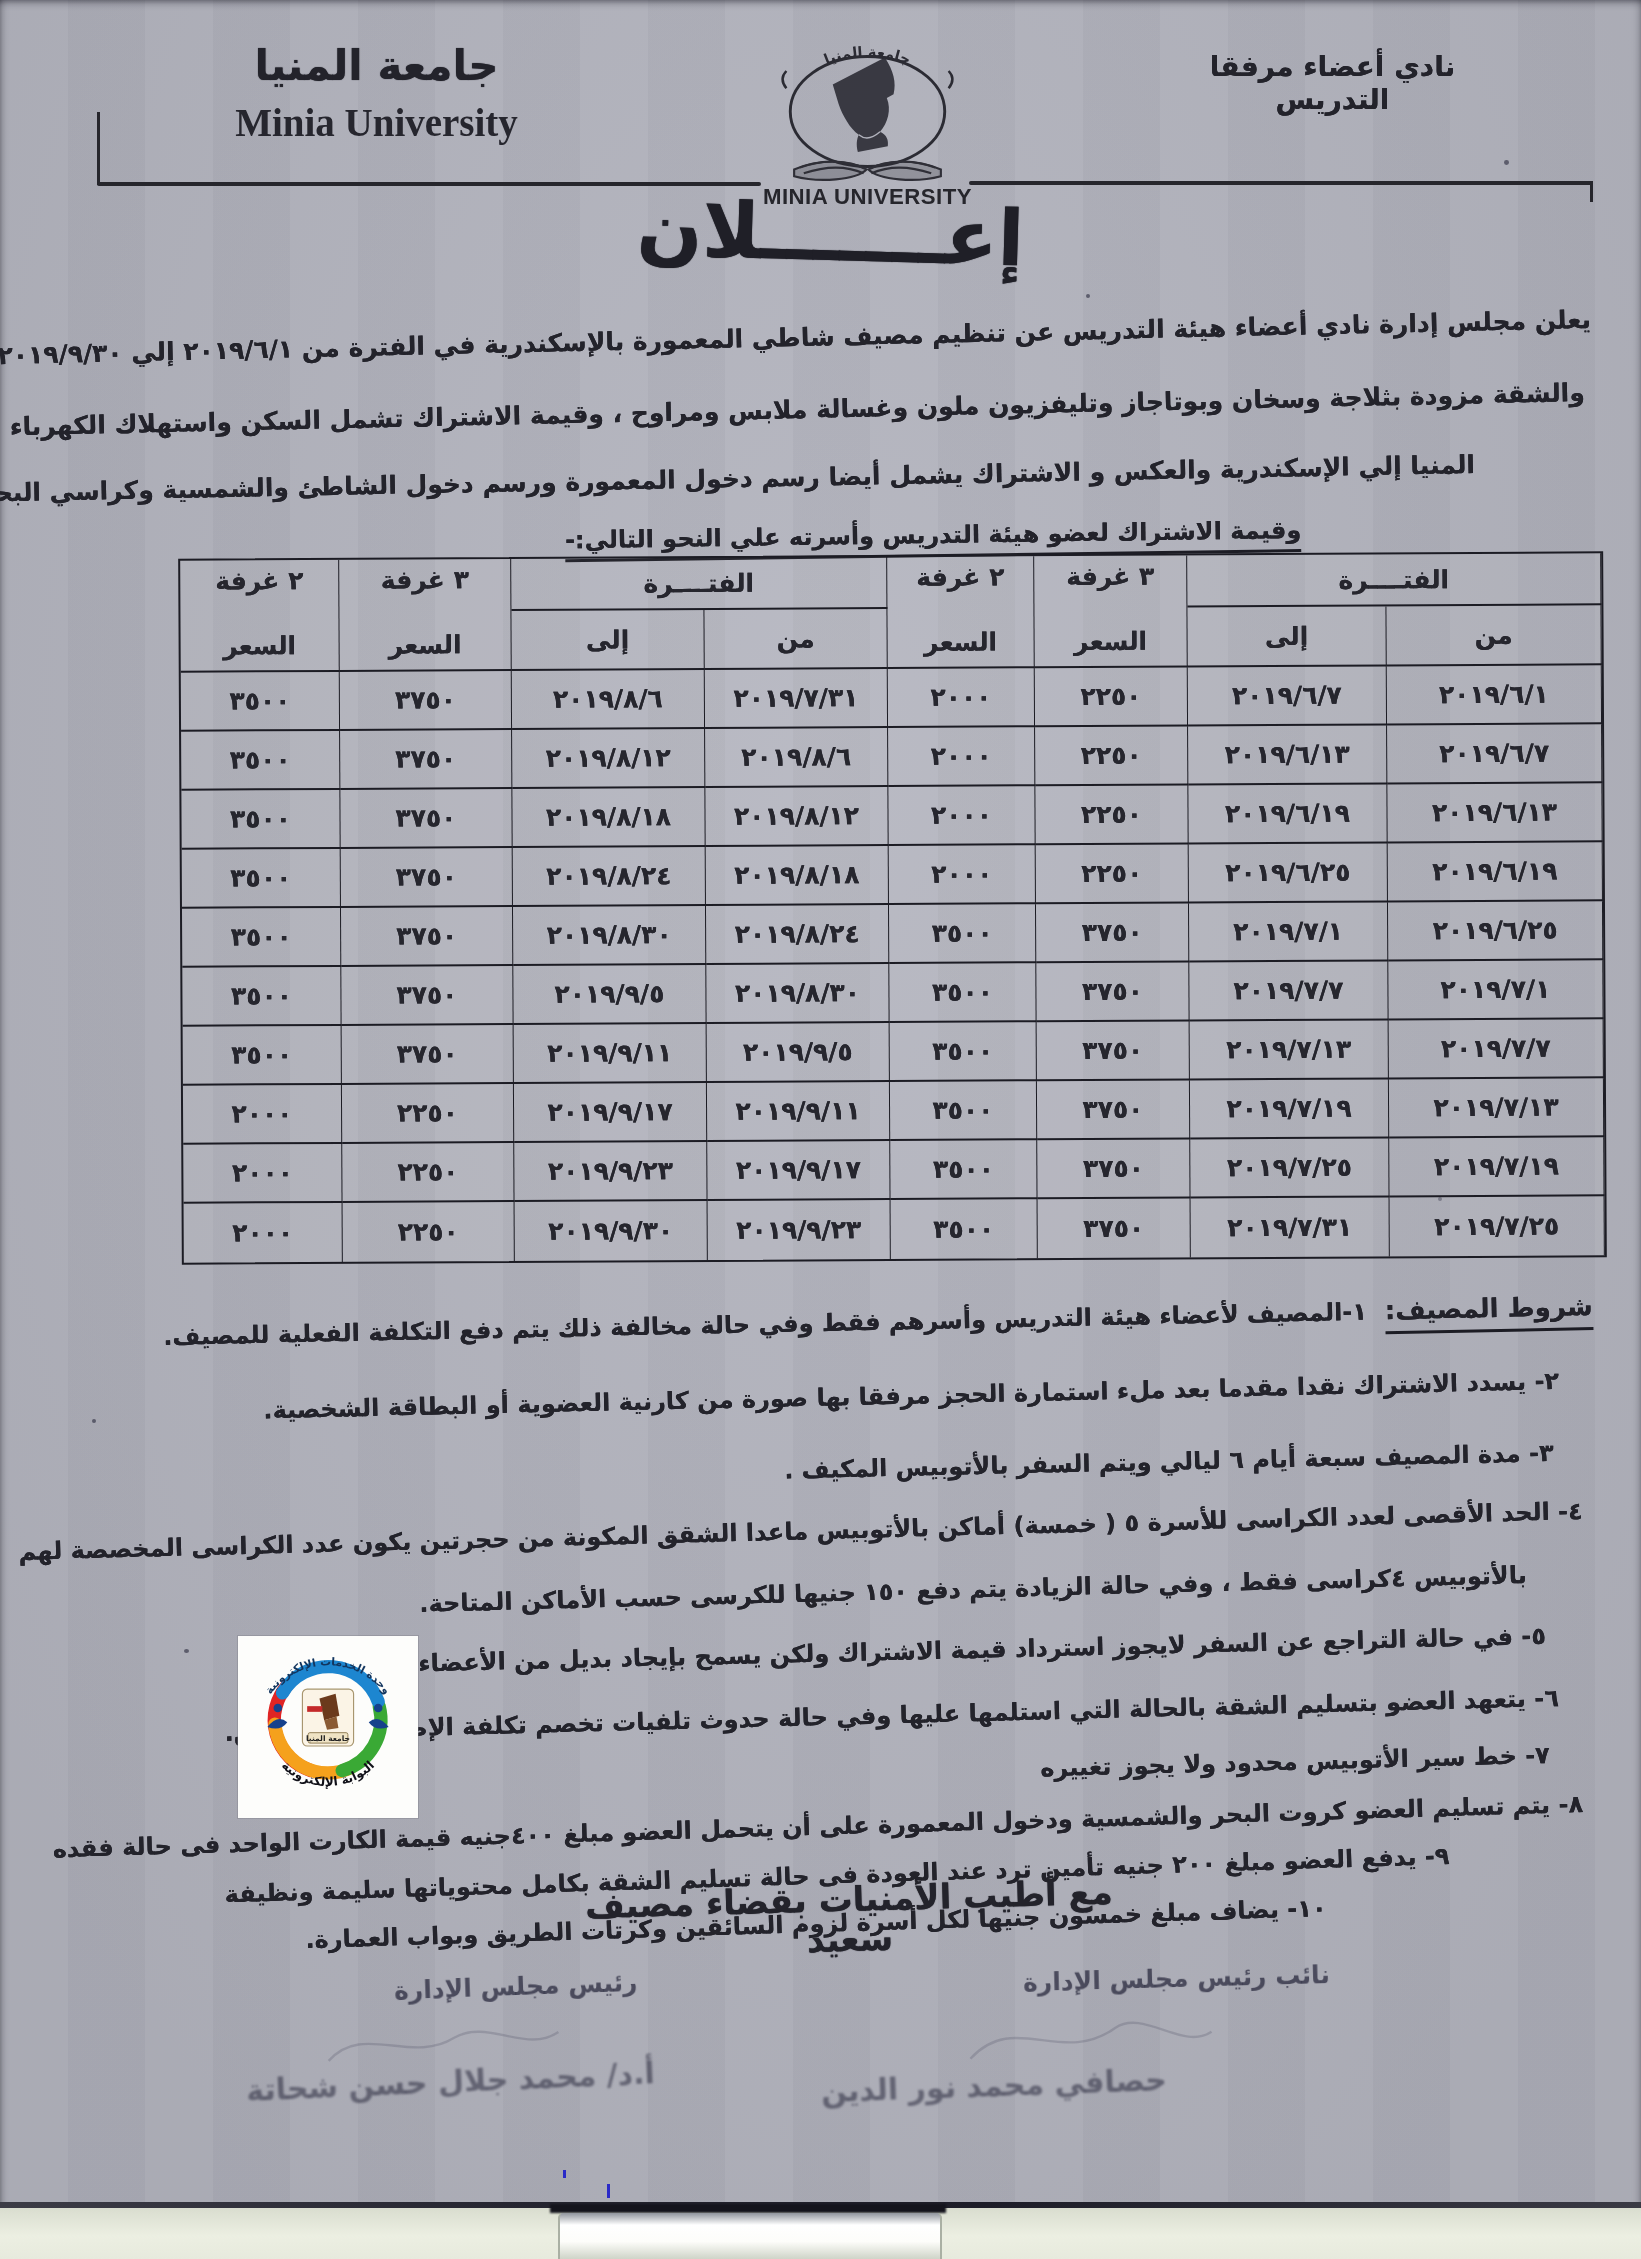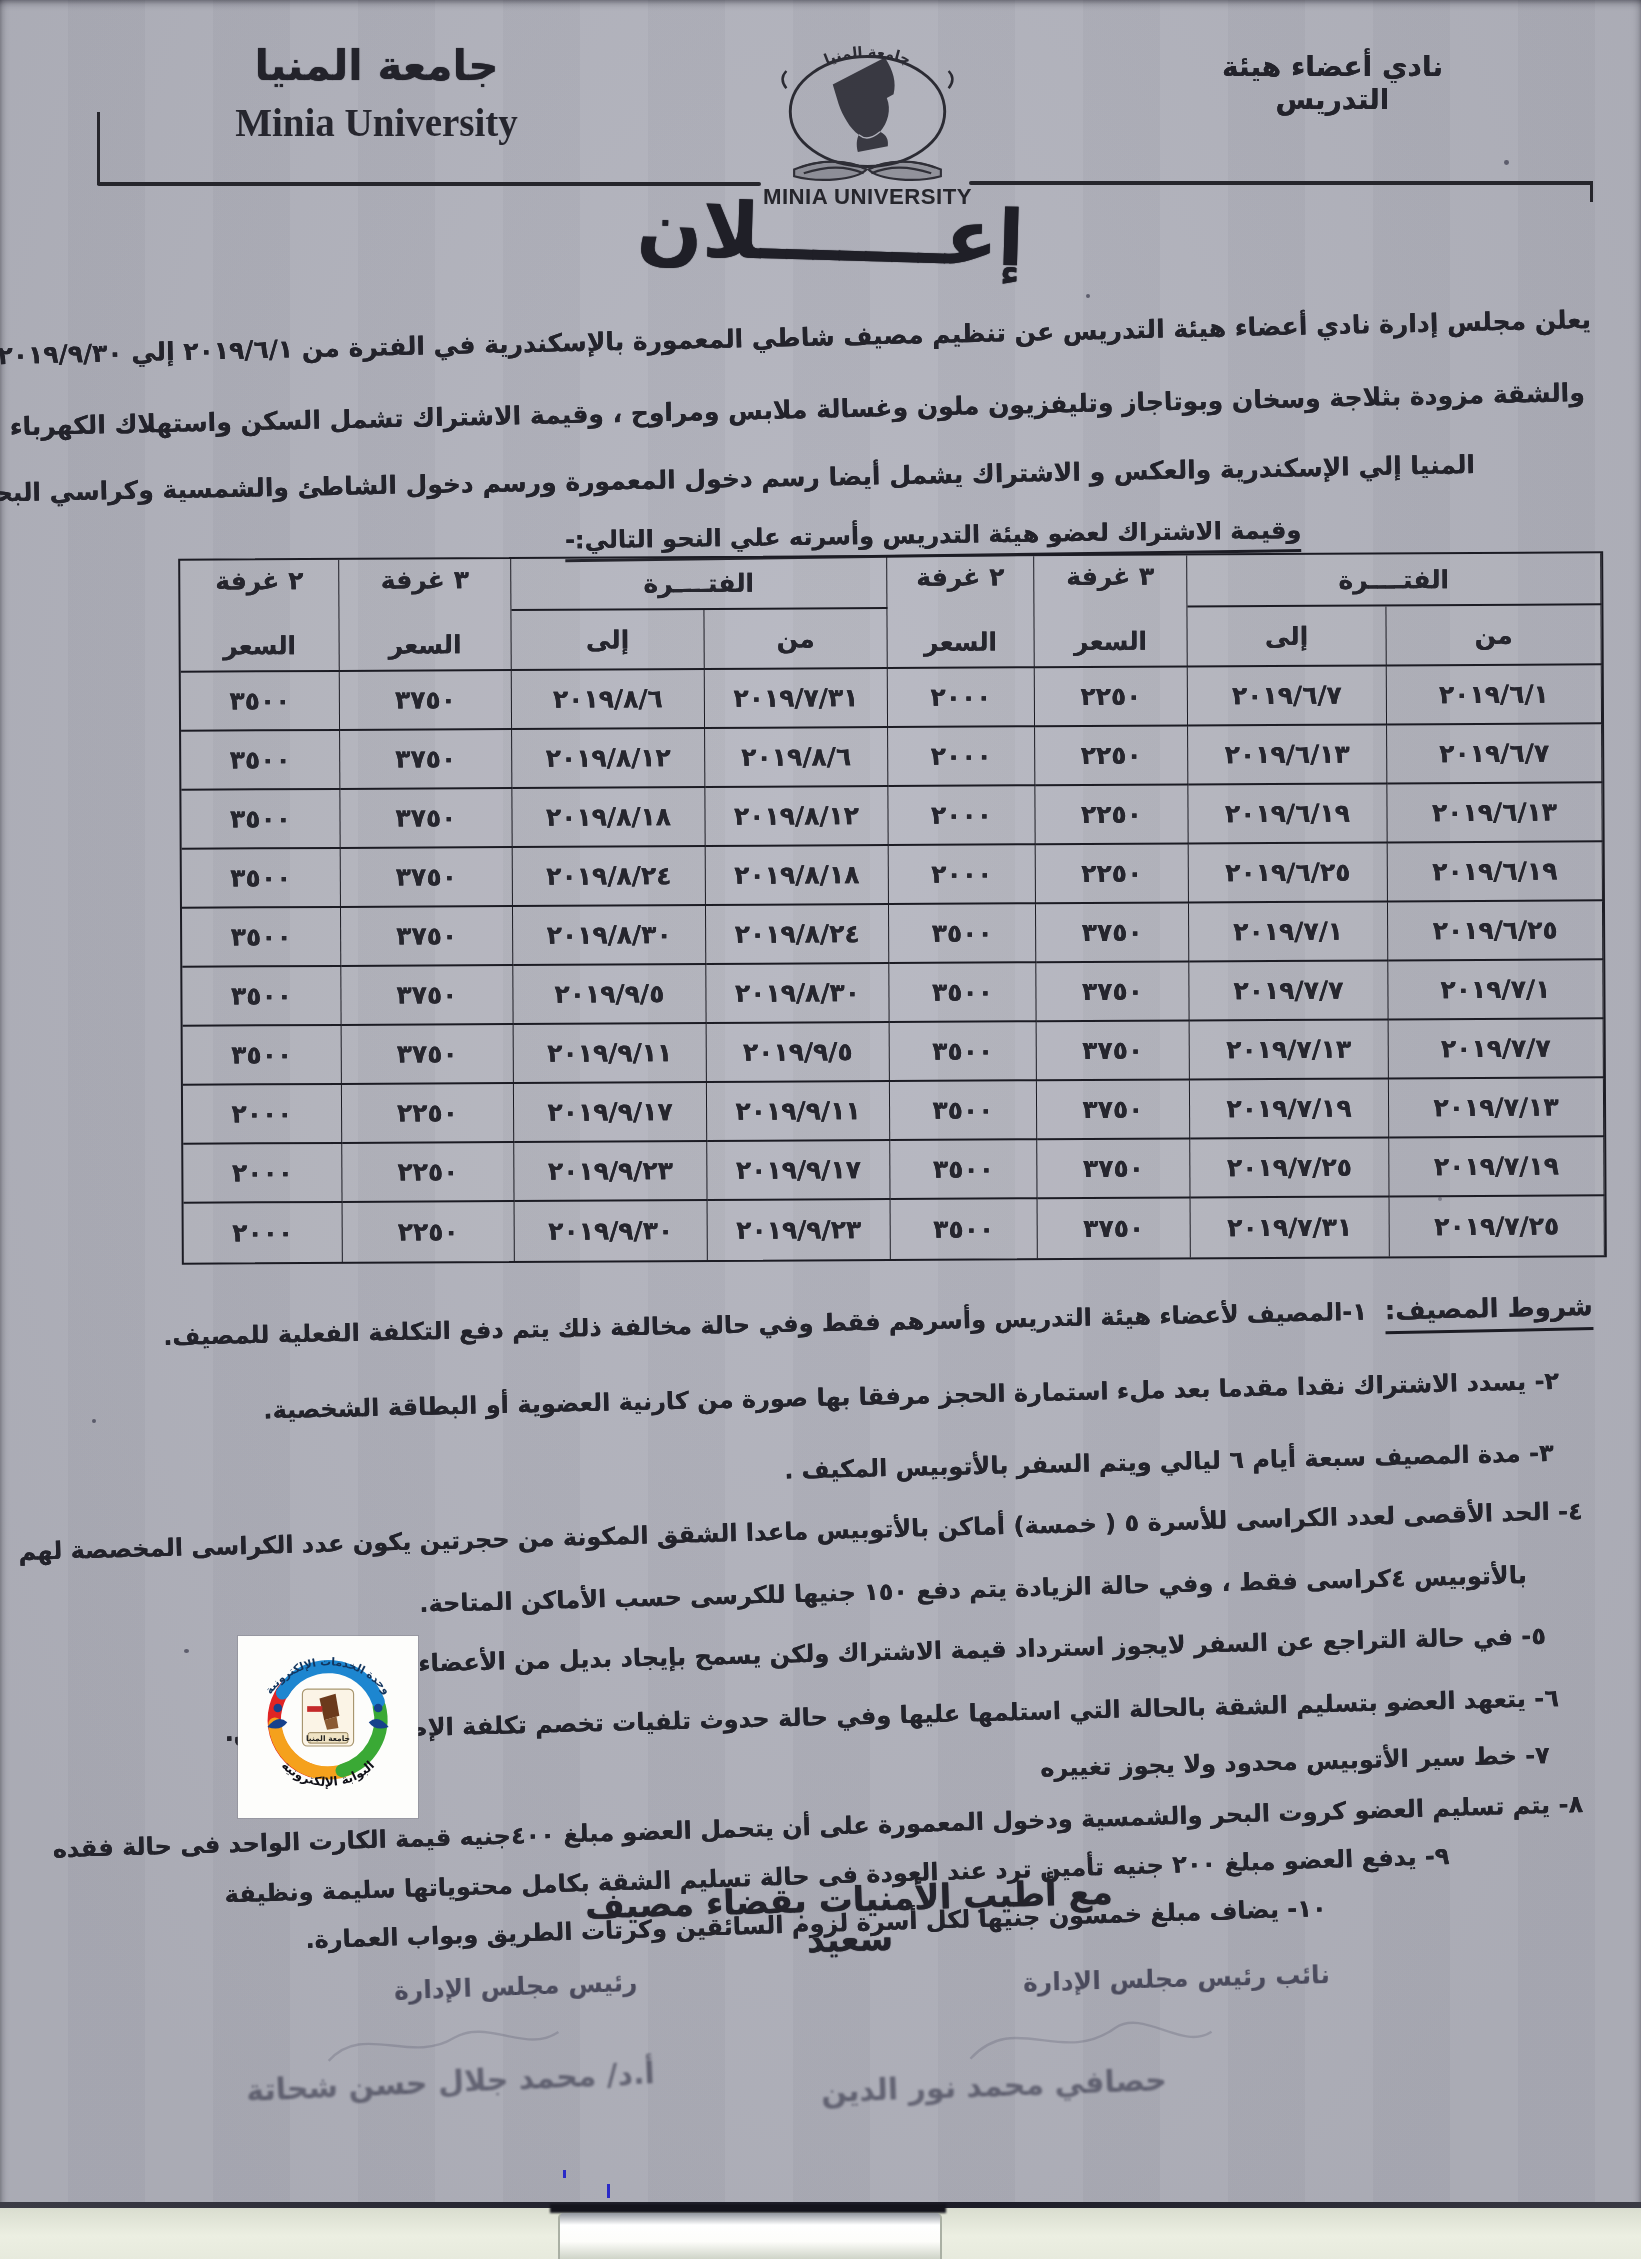--- a/index.html
+++ b/index.html
@@ -77,21 +77,21 @@
     box-shadow:0 0 0 1px rgba(120,120,130,.35);}
 </style>
 </head>
 <body>
 
 <div class="page">
   <div class="paper"></div>
 
   <div class="hdr-ar-left">جامعة المنيا</div>
   <div class="hdr-en-left">Minia University</div>
-  <div class="hdr-ar-right">نادي أعضاء هيئة التدريس</div>
+  <div class="hdr-ar-right">نادي أعضاء مرفقا التدريس</div>
 
   <div class="tick-left"></div>
   <div class="rule-left"></div>
   <div class="rule-right"></div>
   <div class="tick-right"></div>
 
   <svg class="seal" viewBox="0 0 260 202">
     <defs>
       <path id="sealTop" d="M 52,78 A 92,74 0 0 1 208,78" fill="none"></path>
     </defs>

